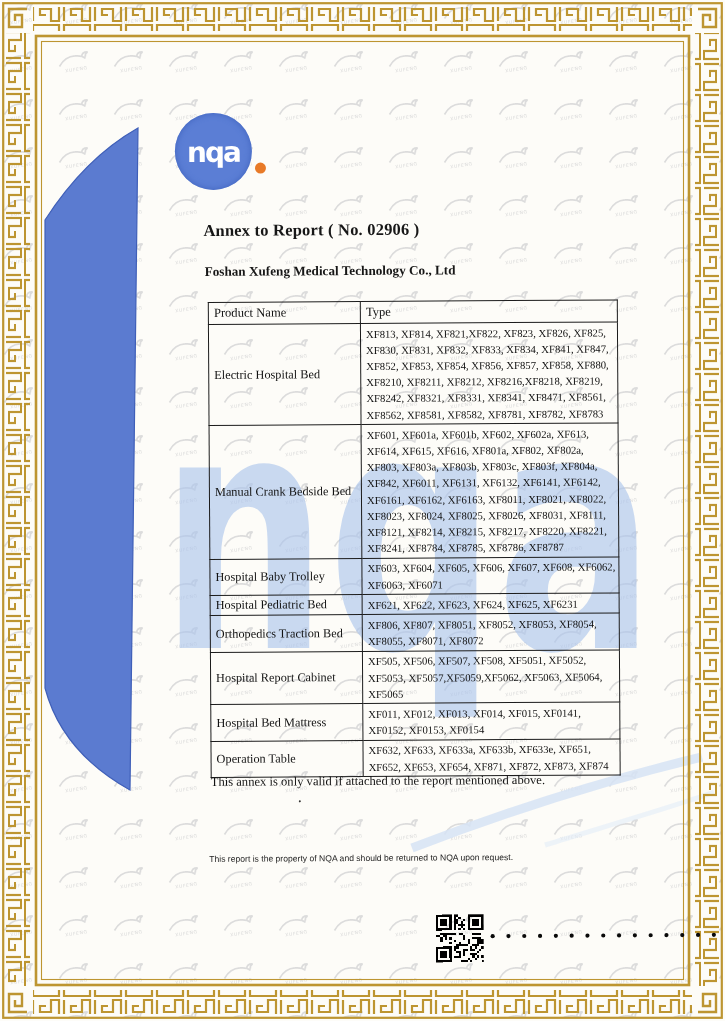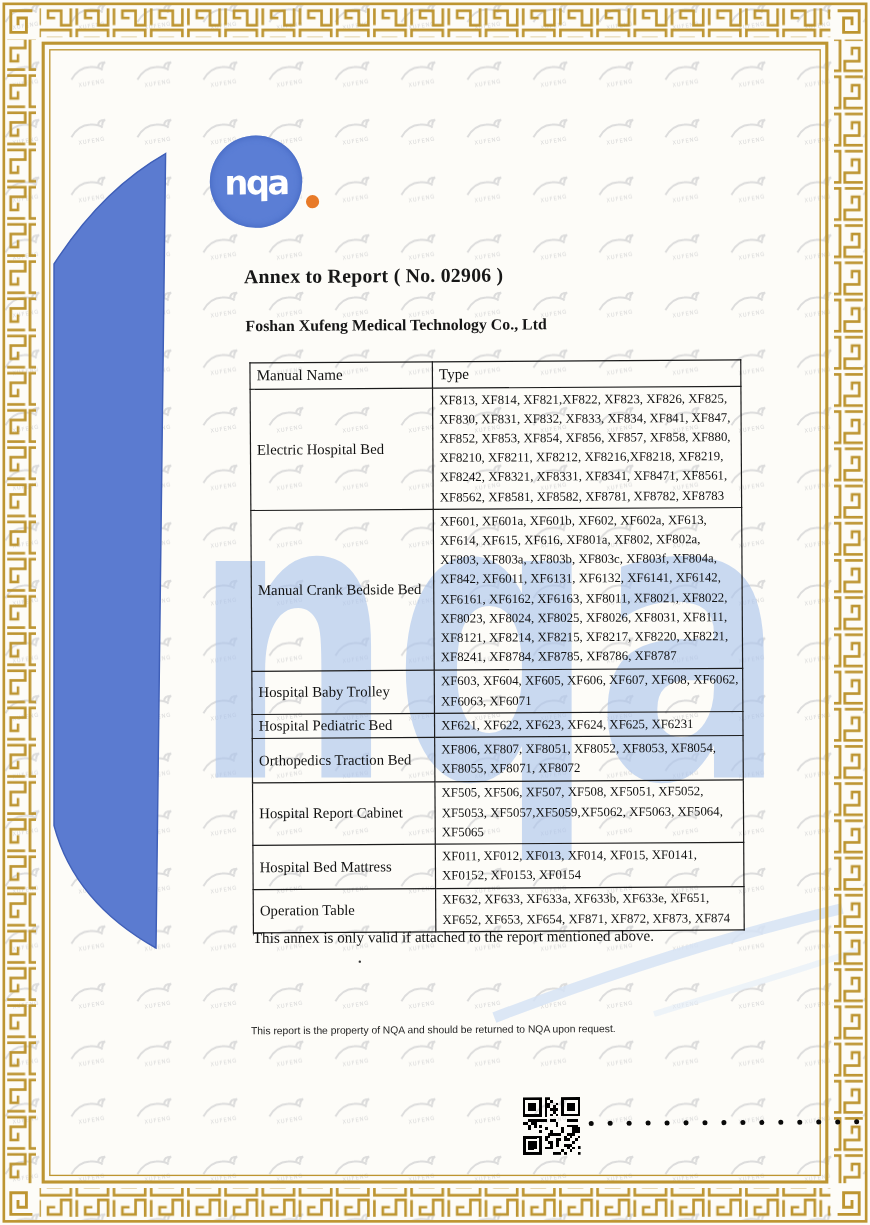--- a/index.html
+++ b/index.html
@@ -92,21 +92,21 @@
       <span class="logo-text">nqa</span>
     </div>
     <div class="logo-dot"></div>
 
     <div class="title">Annex to Report ( No. 02906 )</div>
     <div class="company">Foshan Xufeng Medical Technology Co., Ltd</div>
 
     <table class="models">
       <thead>
         <tr>
-          <th style="width:141px">Manual Name</th>
+          <th style="width:141px">Product Name</th>
           <th>Type</th>
         </tr>
       </thead>
       <tbody id="rows">
           <tr>
             <td class="product">Electric Hospital Bed</td>
             <td class="types">
               <div class="tl">XF813, XF814, XF821,XF822, XF823, XF826, XF825,</div>
               <div class="tl">XF830, XF831, XF832, XF833, XF834, XF841, XF847,</div>
               <div class="tl">XF852, XF853, XF854, XF856, XF857, XF858, XF880,</div>

